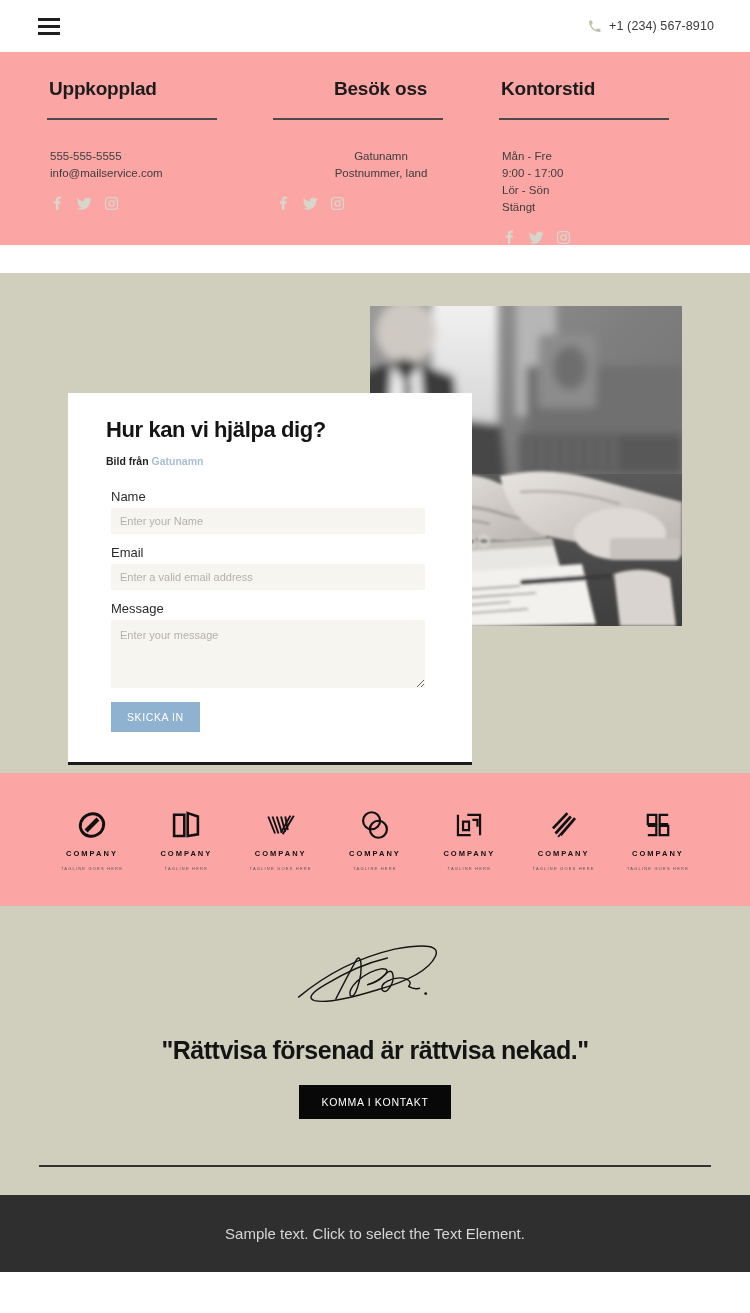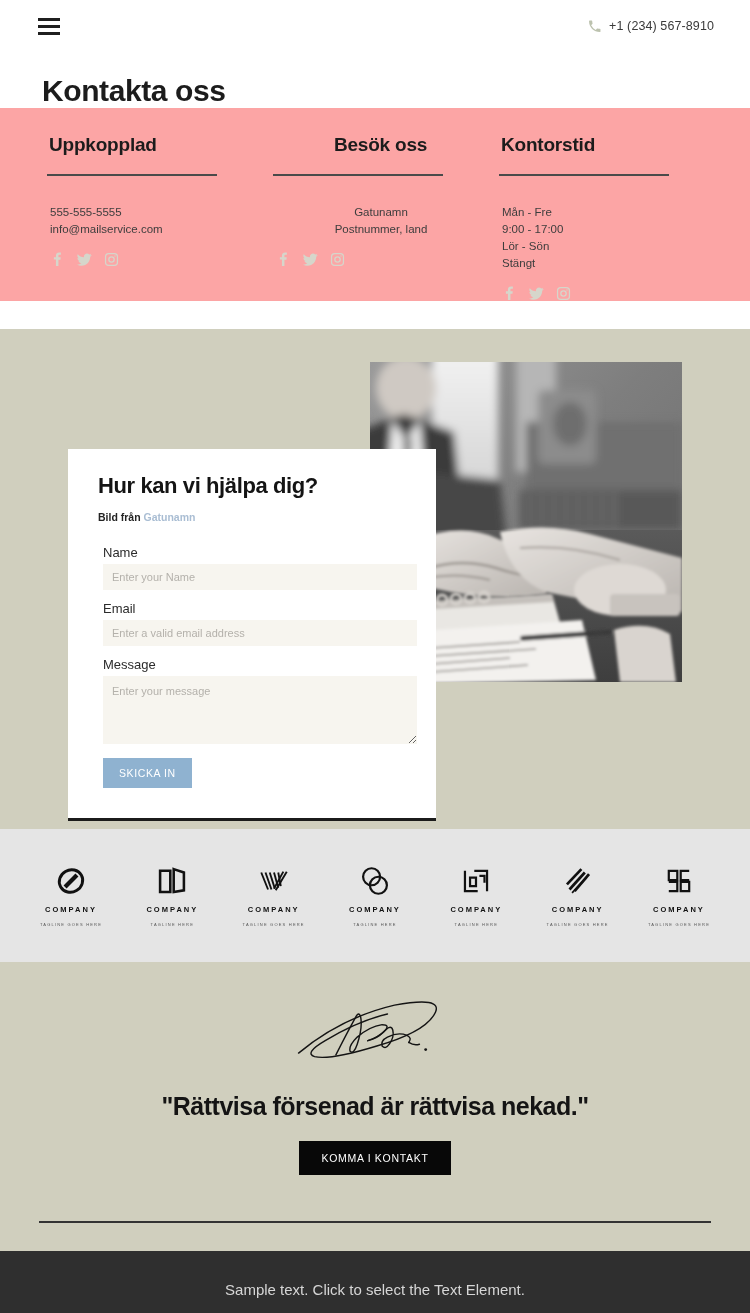--- a/index.html
+++ b/index.html
@@ -109,24 +109,24 @@
     height: 320px;
     overflow: hidden;
     background: #8d8d8d;
   }
   .hero-photo svg { display: block; width: 312px; height: 320px; }
 
   .form-card {
     position: absolute;
     left: 68px;
     top: 120px;
-    width: 368px;
+    width: 404px;
     background: #ffffff;
     border-bottom: 3px solid #1b1b1b;
-    padding: 24px 22px 30px 30px;
+    padding: 24px 22px 30px 38px;
     z-index: 3;
   }
   .form-title {
     font-size: 22px;
     font-weight: 700;
     color: #141414;
     margin: 0 0 12px 0;
     letter-spacing: -0.4px;
   }
   .credit {
@@ -169,26 +169,26 @@
     border: none;
     font-family: "Liberation Sans", sans-serif;
     font-size: 10.5px;
     letter-spacing: .6px;
     padding: 9px 16px;
     cursor: pointer;
   }
 
   
   .logos-section {
-    background: #e5e5e5;
+    background: #fca5a5;
     height: 133px;
     display: flex;
     align-items: center;
     justify-content: space-between;
-    padding: 0 35px;
+    padding: 0 56px;
   }
   .logo-item {
     width: 72px;
     display: flex;
     flex-direction: column;
     align-items: center;
     gap: 7px;
   }
   .logo-mark { width: 36px; height: 34px; color: #111; }
   .logo-mark svg { display: block; width: 36px; height: 34px; }
@@ -269,21 +269,20 @@
     <div class="phone-block">
       <span class="phone-icon">
         <svg viewBox="0 0 24 24" fill="currentColor">
             <path d="M6.6 10.8c1.8 3.5 4.1 5.8 7.6 7.6l2.5-2.5c.3-.3.8-.4 1.2-.3 1.2.4 2.6.6 4 .6.6 0 1.1.5 1.1 1.1V21c0 .6-.5 1.1-1.1 1.1C10.9 22.1 1.9 13.1 1.9 2.1 1.9 1.5 2.4 1 3 1h3.7c.6 0 1.1.5 1.1 1.1 0 1.4.2 2.8.6 4 .1.4 0 .9-.3 1.2l-2.5 2.5z"></path>
           </svg>
       </span>
       <span>+1 (234) 567-8910</span>
     </div>
   </div>
 
-  <h1 class="page-title">Kontakta oss</h1>
 
   <div class="contact-cols">
 
     <div class="contact-col col1">
       <div class="col-title">Uppkopplad</div>
       <div class="col-rule"></div>
       <div class="col-lines">
         <div>555-555-5555</div>
         <div>info@mailservice.com</div>
       </div>

